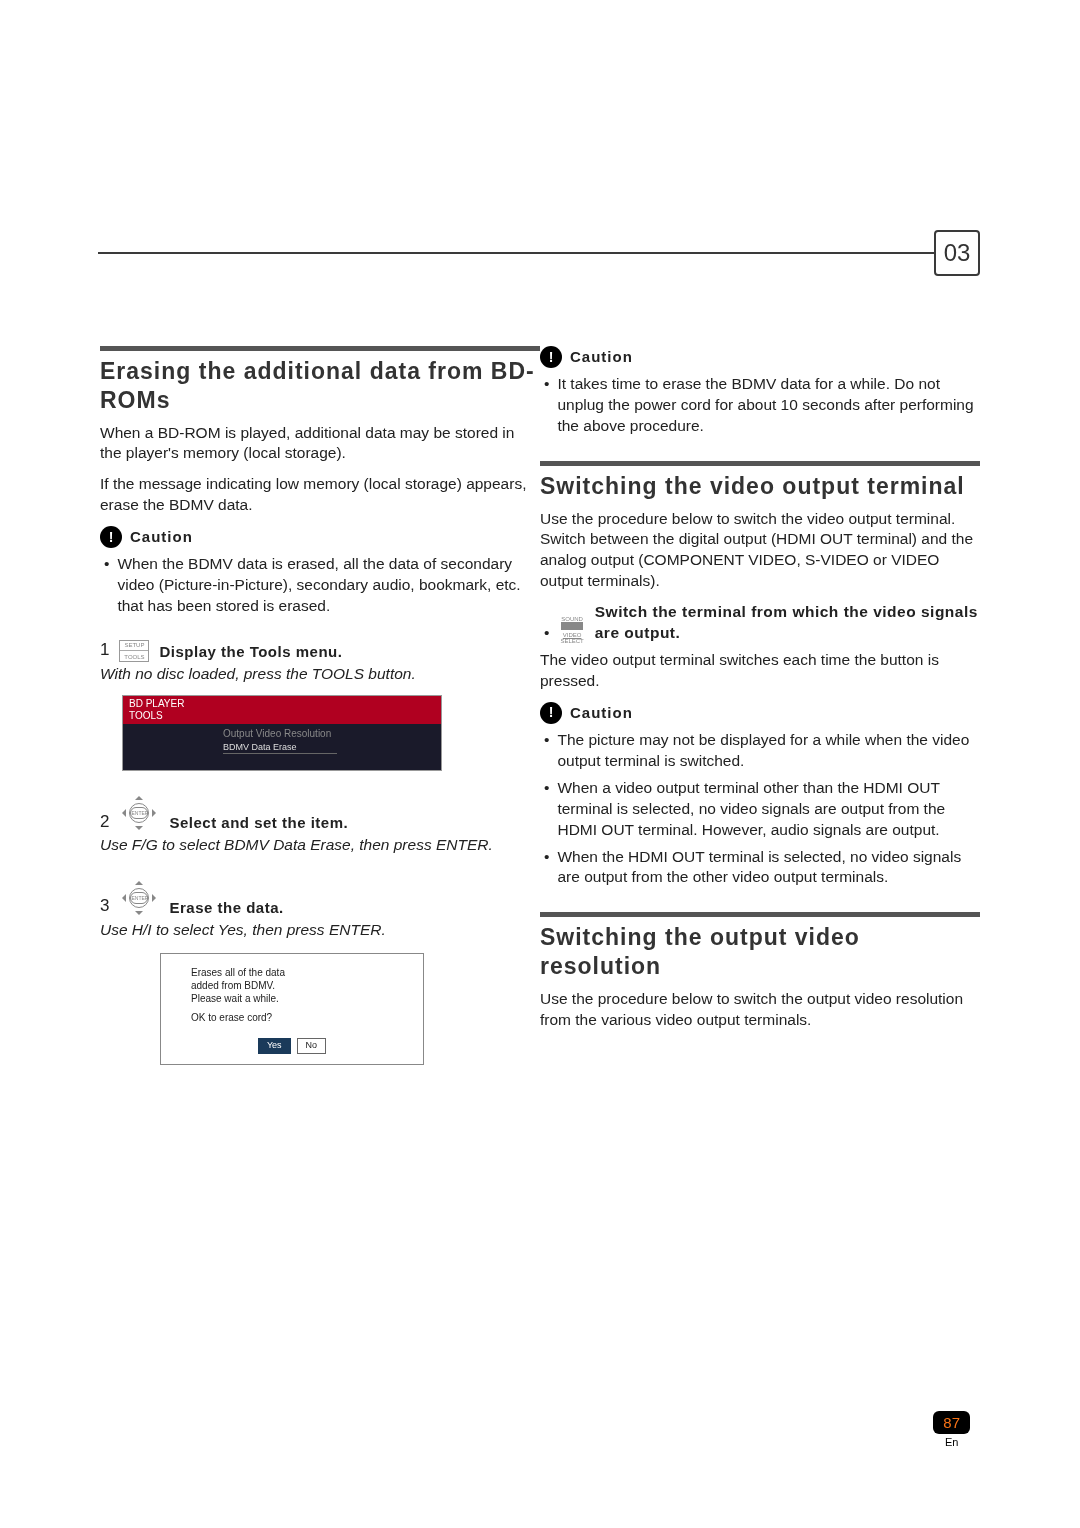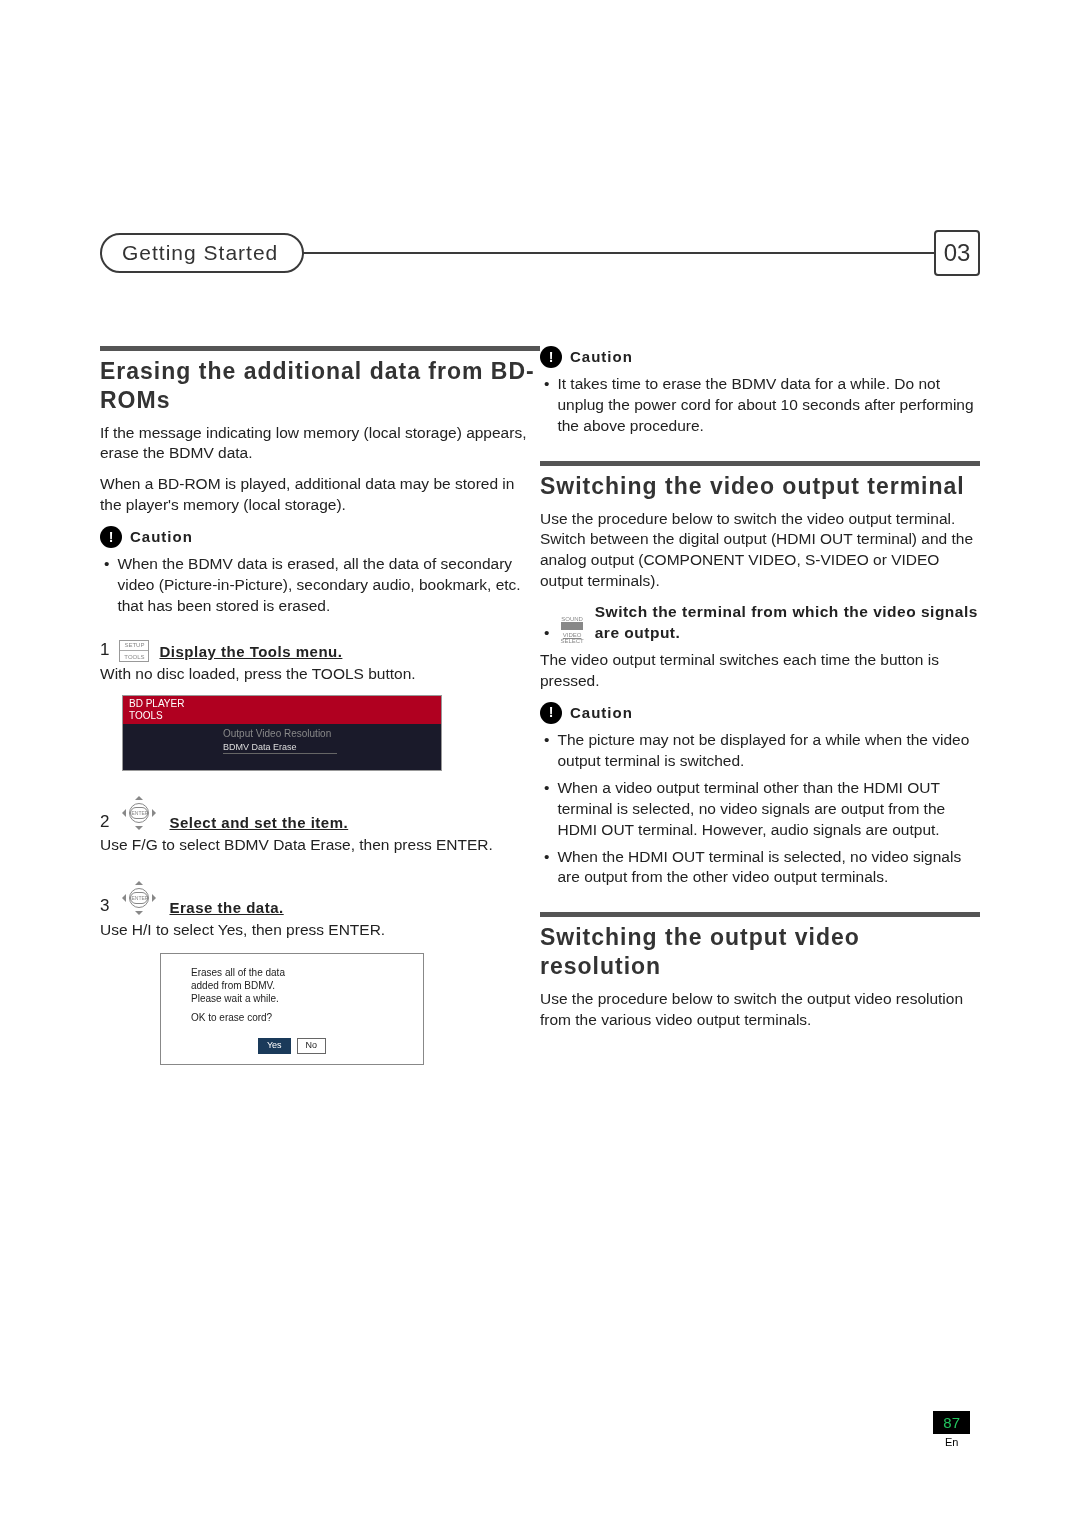--- a/index.html
+++ b/index.html
@@ -109,22 +109,22 @@
   }
   .step-row {
     display: flex;
     align-items: flex-end;
     gap: 10px;
     margin-top: 22px;
   }
   .step-num {
     font-size: 17px;
   }
-  .step-text { font-weight: bold; letter-spacing: 0.5px; font-size: 15px; text-decoration: underline; }
-  .step-body { margin-top: 2px; }
+  .step-text { font-weight: bold; letter-spacing: 0.5px; font-size: 15px; }
+  .step-body { margin-top: 2px; font-style: italic; }
   .icon-box {
     width: 30px;
     height: 22px;
     border: 1px solid #999;
     display: inline-flex;
     flex-direction: column;
     align-items: center;
     font-size: 6px;
     color: #888;
     justify-content: space-between;
@@ -227,49 +227,48 @@
   }
 
   .page-number-badge {
     position: absolute;
     bottom: 80px;
     right: 110px;
     text-align: center;
   }
   .page-number-pill {
     background: #000;
-    color: #22c55e;
-    border-radius: 0;
+    color: #f97316;
+    border-radius: 6px;
     padding: 3px 10px;
     font-size: 15px;
     display: inline-block;
   }
   .page-number-lang {
     font-size: 11px;
     margin-top: 2px;
   }
 </style>
 </head>
 <body>
 
 <div class="page">
 
   <div class="header-bar">
-    <div class="header-pill">Getting Started</div>
     <div class="header-line"></div>
     <div class="header-chapter">03</div>
   </div>
 
   <div class="columns">
 
     <div class="col">
       <div class="section-divider"></div>
       <div class="section-title">Erasing the additional data from BD-ROMs</div>
+      <div class="body-text">When a BD-ROM is played, additional data may be stored in the player's memory (local storage).</div>
       <div class="body-text">If the message indicating low memory (local storage) appears, erase the BDMV data.</div>
-      <div class="body-text">When a BD-ROM is played, additional data may be stored in the player's memory (local storage).</div>
 
       <div class="caution-row">
         <span class="caution-icon">!</span>
         <span class="caution-label">Caution</span>
       </div>
       <div class="bullet">
         <span class="bullet-dot"></span>
         <span>When the BDMV data is erased, all the data of secondary video (Picture-in-Picture), secondary audio, bookmark, etc. that has been stored is erased.</span>
       </div>
 

